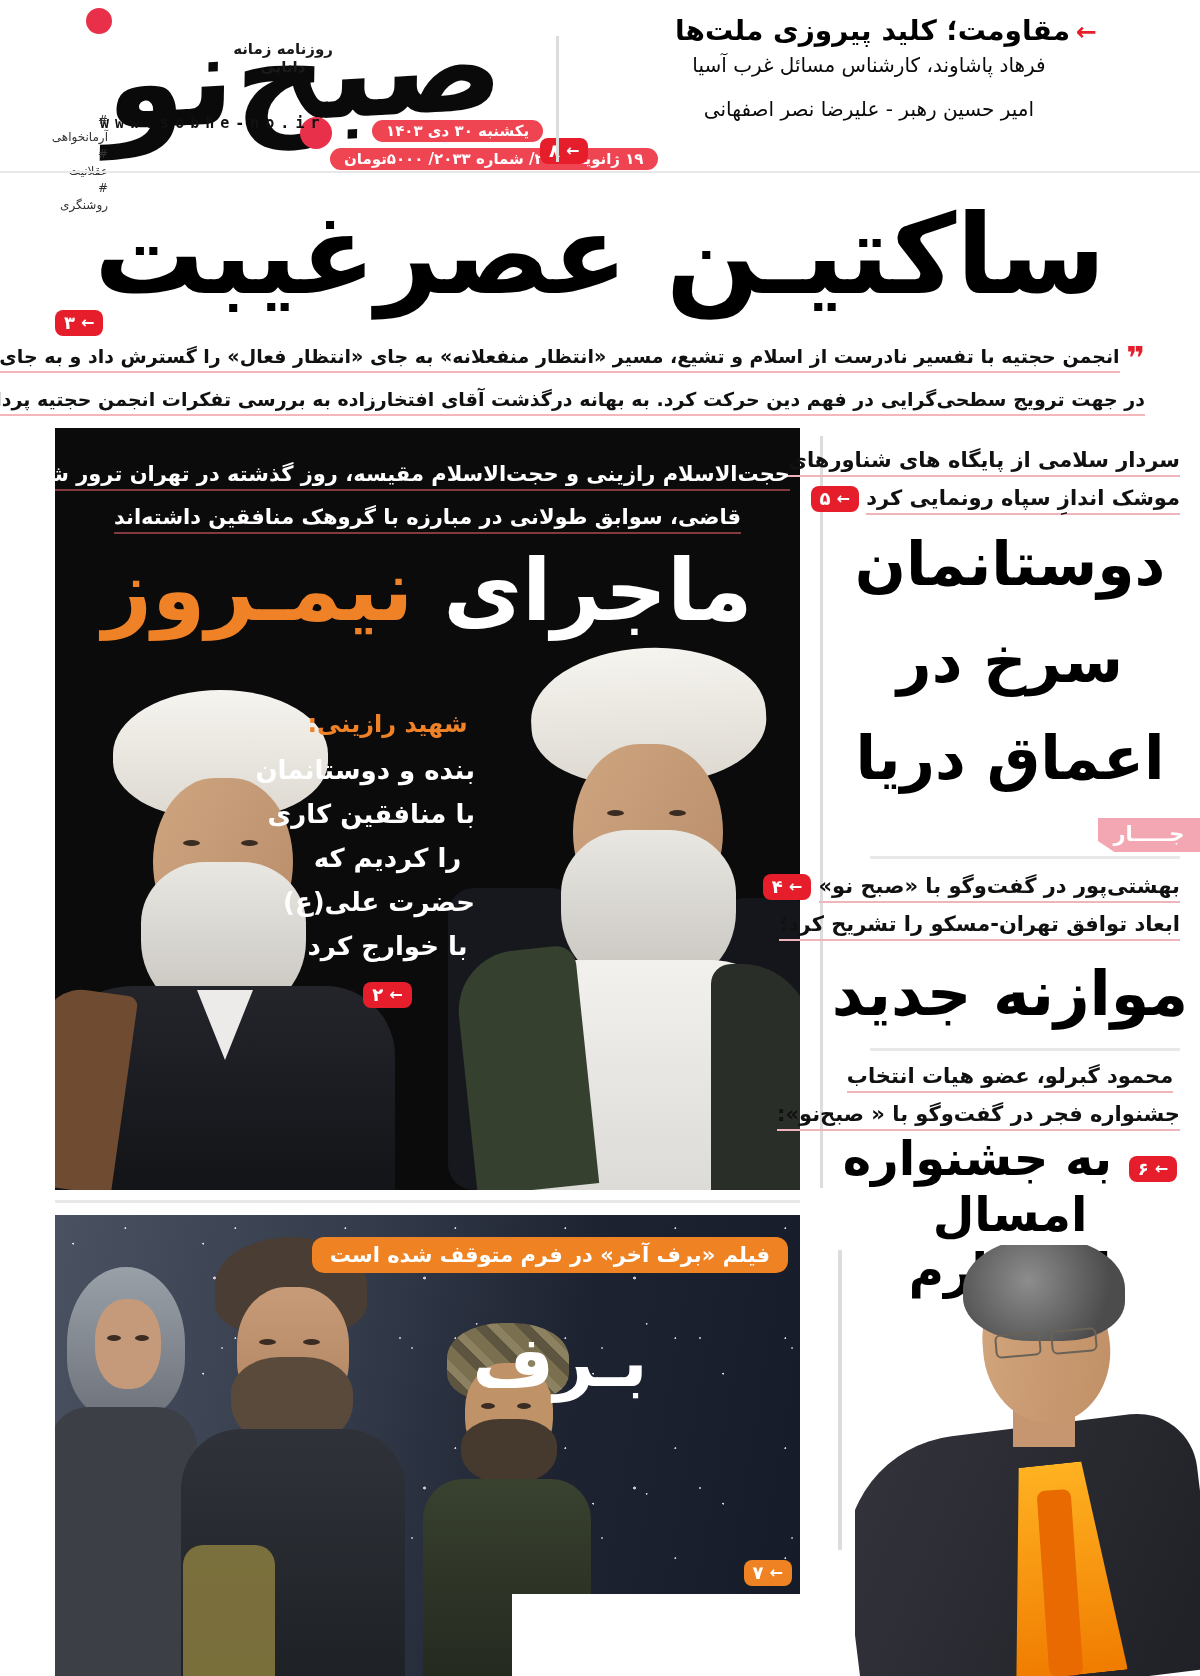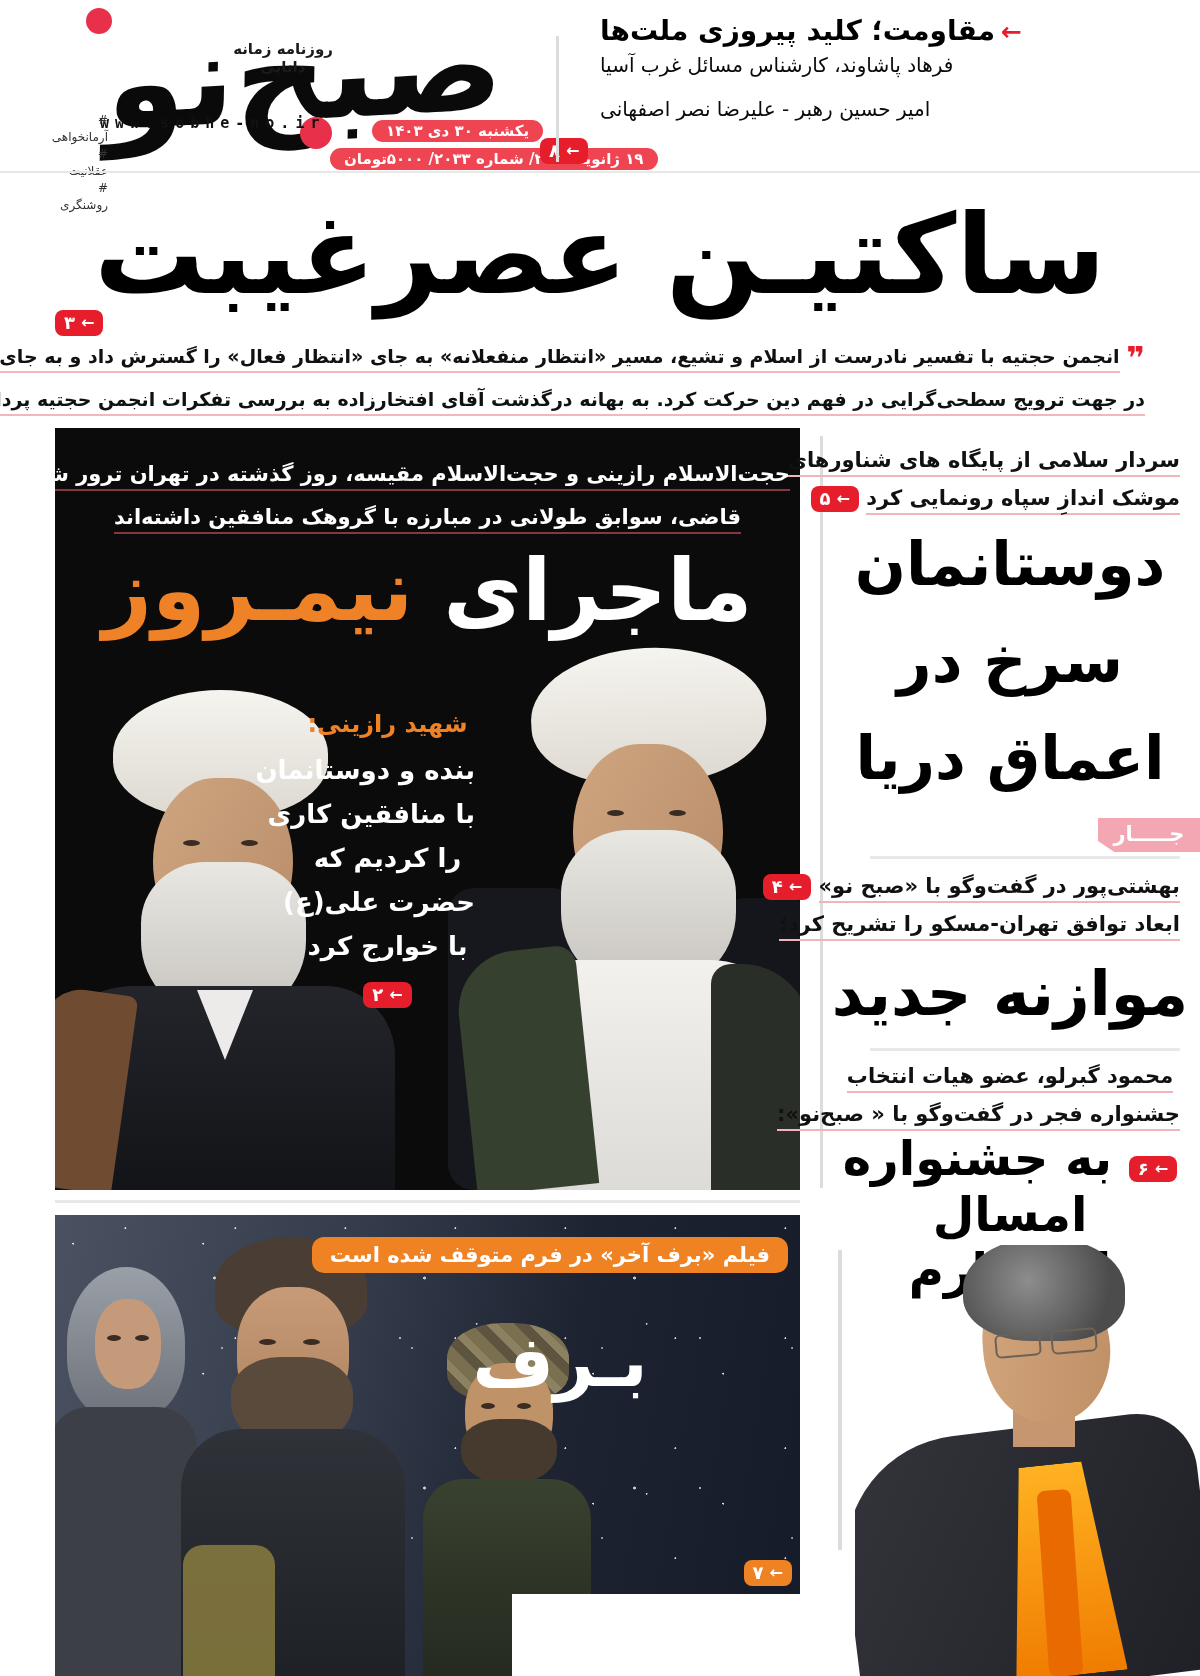--- a/index.html
+++ b/index.html
@@ -20,21 +20,21 @@
   .pill{background:#ef4553;color:#ffffff;font-size:15px;font-weight:bold;border-radius:13px;
     padding:2px 14px;white-space:nowrap;margin-top:8px;}
   .pg-badge{display:inline-flex;direction:ltr;align-items:center;gap:6px;background:#e61e2b;
     color:#fff;border-radius:8px;padding:1px 9px;font-size:18px;font-weight:bold;line-height:24px;}
   .pg-badge .ar{font-size:16px;}
   .pg-badge.orange{background:#ef8222;}
   .vline{background:#dcdcdc;}
   .hline{background:#e8e8e8;}
 
   
-  .top-heads{left:600px;right:28px;top:14px;text-align:left;}
+  .top-heads{left:600px;right:28px;top:14px;text-align:center;}
   .th-title{font-size:28px;font-weight:800;color:#000;white-space:nowrap;}
   .th-title .arrow{color:#e61e2b;font-size:25px;margin-left:6px;font-weight:bold;}
   .th-byline{font-size:20px;color:#0a0a0a;margin:6px 34px 20px 0;font-weight:500;}
 
   
   .lead-head{left:30px;right:30px;top:180px;text-align:center;font-size:110px;font-weight:900;
     color:#000;white-space:nowrap;letter-spacing:-3px;line-height:150px;}
   .lede{left:55px;right:55px;top:338px;text-align:center;font-size:19px;font-weight:700;
     color:#111;line-height:37px;white-space:nowrap;}
   .lede .ln{border-bottom:2px solid #f3b6ba;padding-bottom:4px;}

